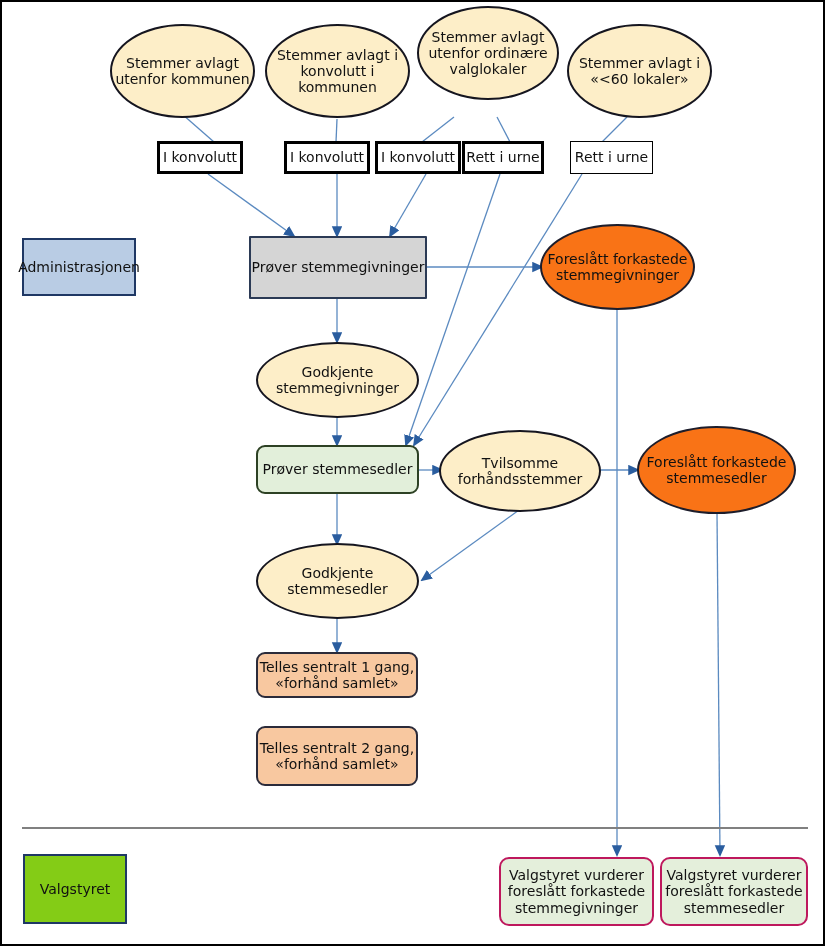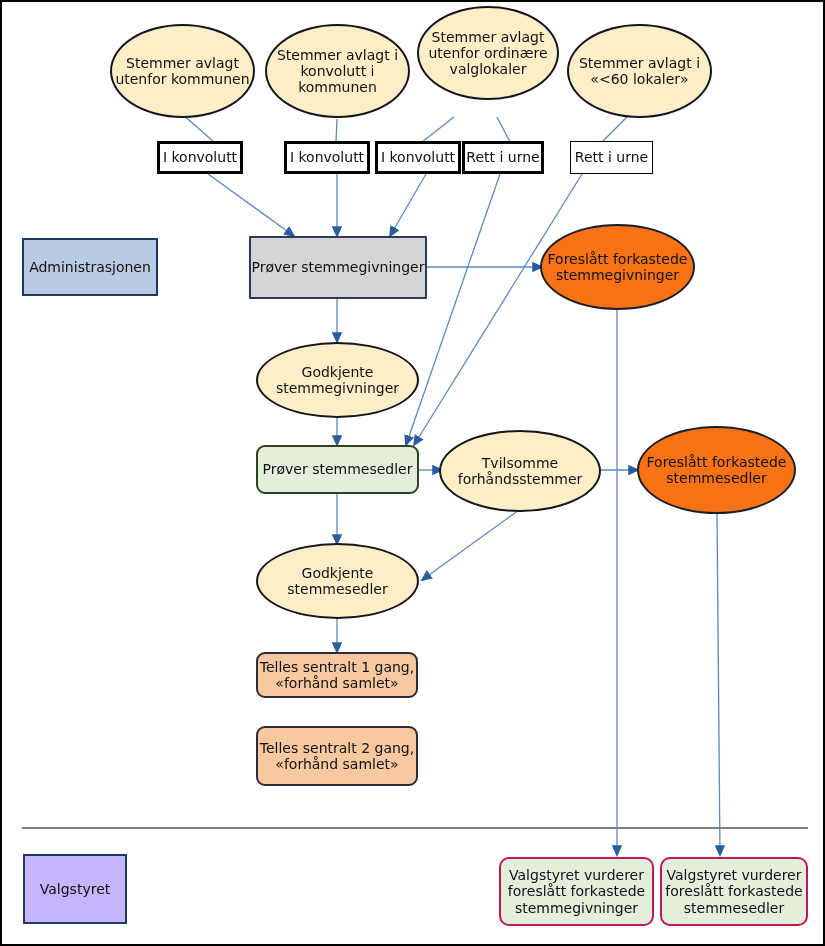--- a/index.html
+++ b/index.html
@@ -63,21 +63,21 @@
     border-radius:10px;
     font-size:14px;color:#111111;
   }
   
   .actor-admin{
     background:#b9cce4;
     border:2px solid #1f3864;
     font-size:14px;color:#111111;
   }
   .actor-valg{
-    background:#c4b5fd;
+    background:#84cc16;
     border:2px solid #1f3864;
     font-size:14px;color:#111111;
   }
   .divider{position:absolute;background:#808080;height:2px;}
 </style>
 </head>
 <body>
 
 <div id="canvas">
 
@@ -156,21 +156,21 @@
   </div>
 
   <div class="node tag" style="left:460px;top:139px;width:82px;height:33px;">
     <span>Rett i urne</span>
   </div>
 
   <div class="node tag thin" style="left:568px;top:139px;width:83px;height:33px;">
     <span>Rett i urne</span>
   </div>
 
-  <div class="node actor-admin" style="left:20px;top:236px;width:136px;height:58px;">
+  <div class="node actor-admin" style="left:20px;top:236px;width:114px;height:58px;">
     <span>Administrasjonen</span>
   </div>
 
   <div class="node proc-grey" style="left:247px;top:234px;width:178px;height:63px;">
     <span>Prøver stemmegivninger</span>
   </div>
 
   <div class="node proc-green" style="left:254px;top:443px;width:163px;height:49px;">
     <span>Prøver stemmesedler</span>
   </div>

